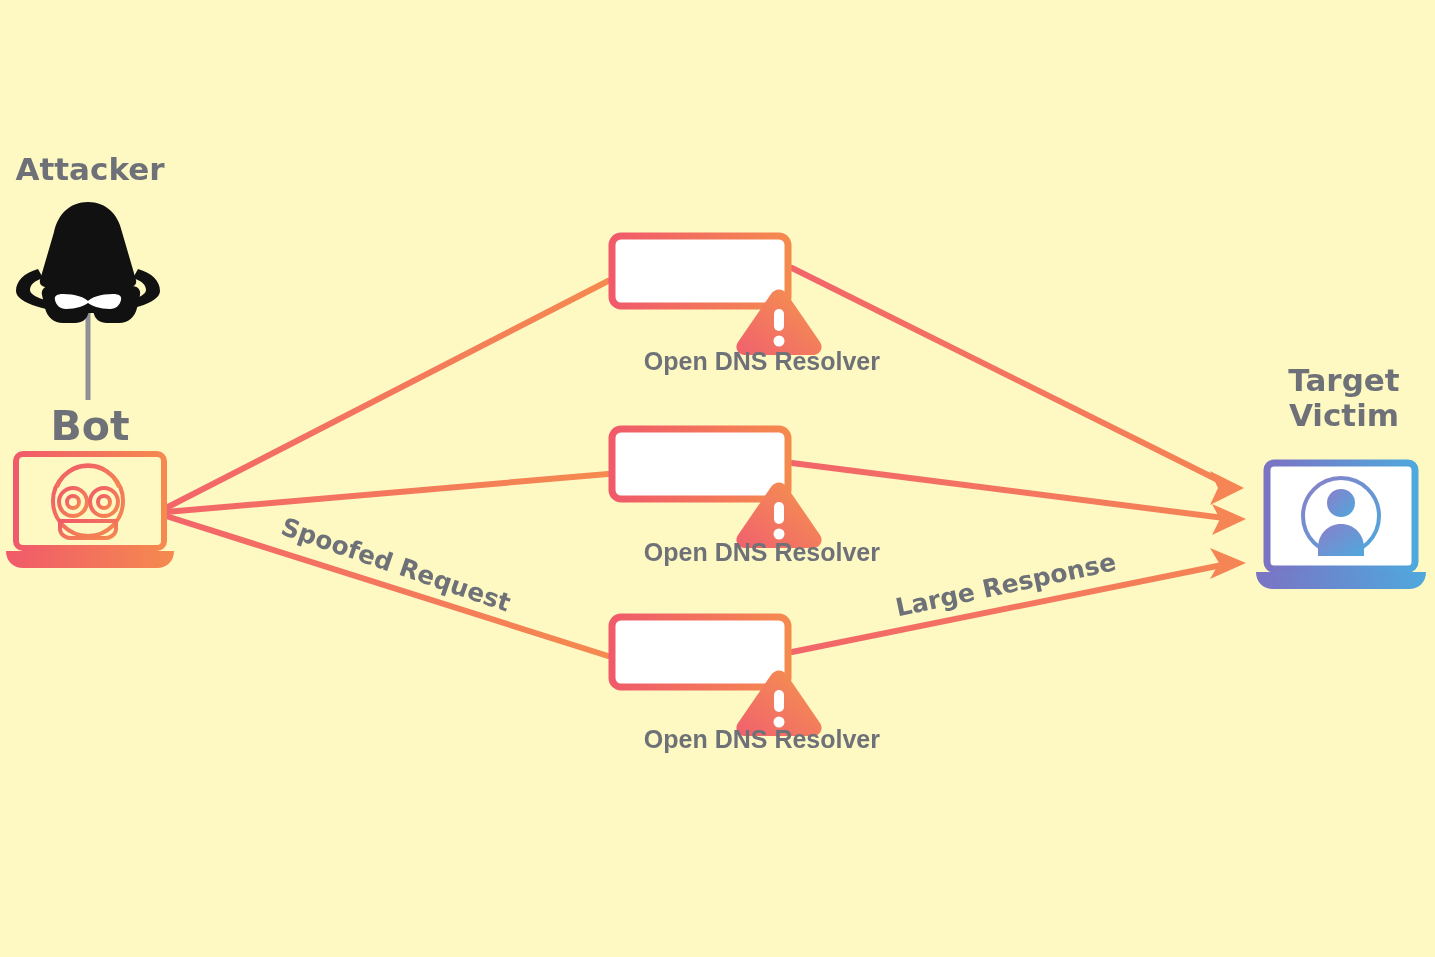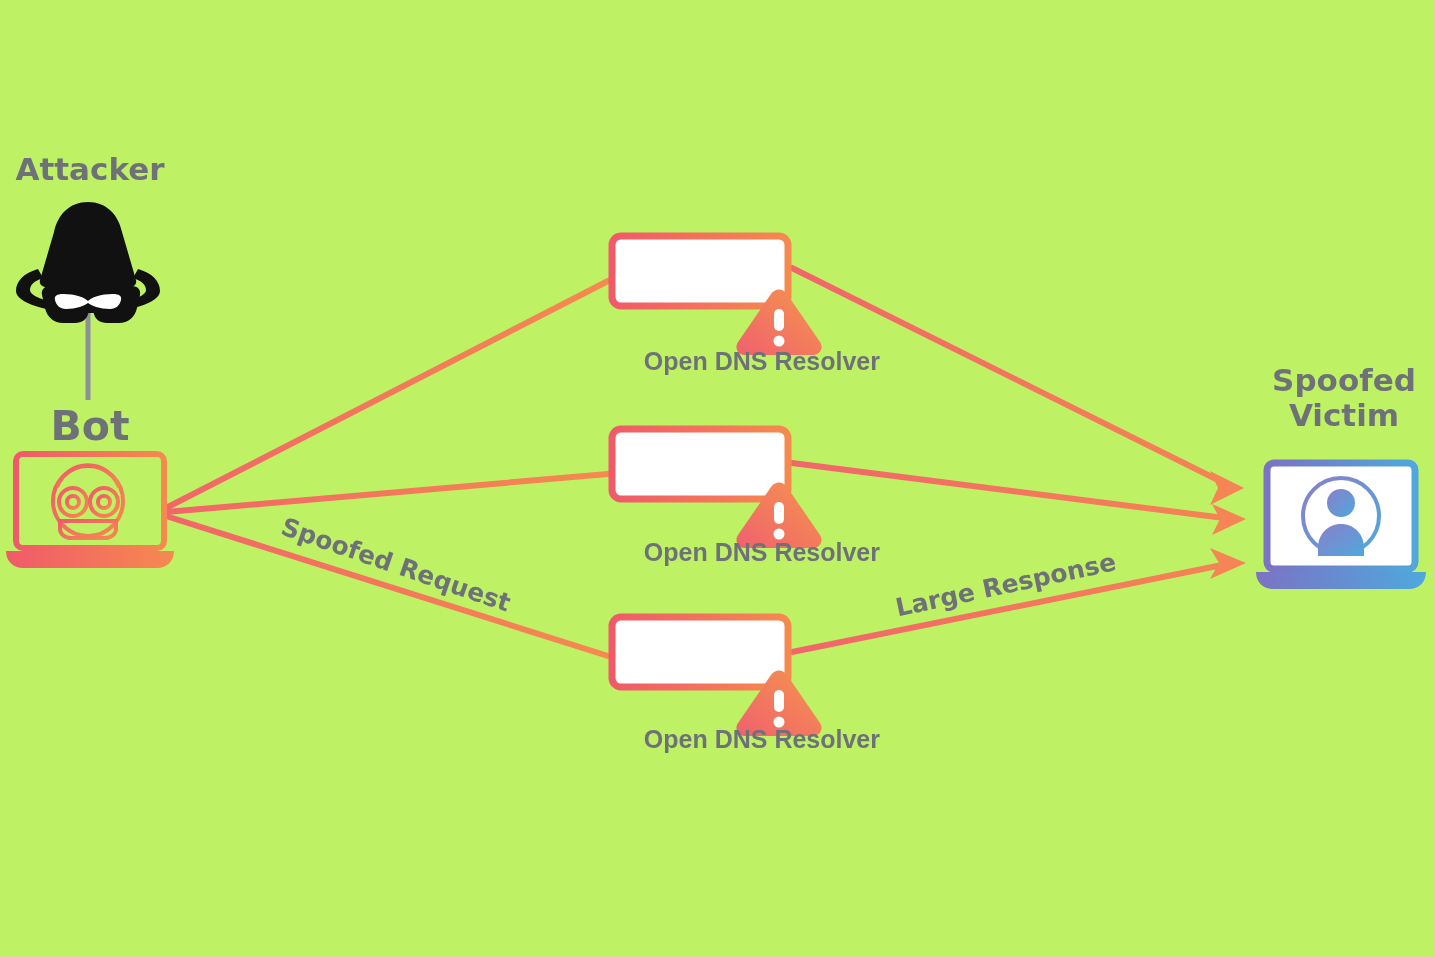--- a/index.html
+++ b/index.html
@@ -4,21 +4,21 @@
 <style>
   html, body {
     margin: 0;
     padding: 0;
     background: #f1f1f1;
   }
   #canvas {
     position: relative;
     width: 1435px;
     height: 957px;
-    background: #bef264;
+    background: #fef9c3;
     overflow: hidden;
     font-family: "DejaVu Sans", sans-serif;
   }
   #wires {
     position: absolute;
     left: 0; top: 0;
     width: 1435px;
     height: 957px;
   }
   .node-label {
@@ -189,21 +189,21 @@
       <rect x="1267" y="463" width="148" height="106" rx="7" fill="#ffffff" stroke="url(#gVic)" stroke-width="7"></rect>
       <path d="M1256 572 h170 c0 10 -7 17 -17 17 h-136 c-10 0 -17 -7 -17 -17 z" fill="url(#gVic)"></path>
       <circle cx="1341" cy="516" r="38" fill="none" stroke="url(#gVicV)" stroke-width="4"></circle>
       <circle cx="1341" cy="503" r="14" fill="url(#gVicV)"></circle>
       <path d="M1318 548 c0 -14 10 -24 23 -24 c13 0 23 10 23 24 v8 h-46 z" fill="url(#gVicV)"></path>
     </g>
   </svg>
 
   <div class="node-label" id="attacker-label" style="top:152px;">Attacker</div>
   <div class="node-label" id="bot-label">Bot</div>
-  <div class="node-label" id="victim-label">Spoofed
+  <div class="node-label" id="victim-label">Target
 Victim</div>
 
   <div class="server-label" style="top:347px;">Open DNS Resolver</div>
   <div class="server-label" style="top:538px;">Open DNS Resolver</div>
   <div class="server-label" style="top:725px;">Open DNS Resolver</div>
 
   <div class="edge-label" id="spoofed-label">Spoofed Request</div>
   <div class="edge-label" id="large-label">Large Response</div>
 
 </div>

